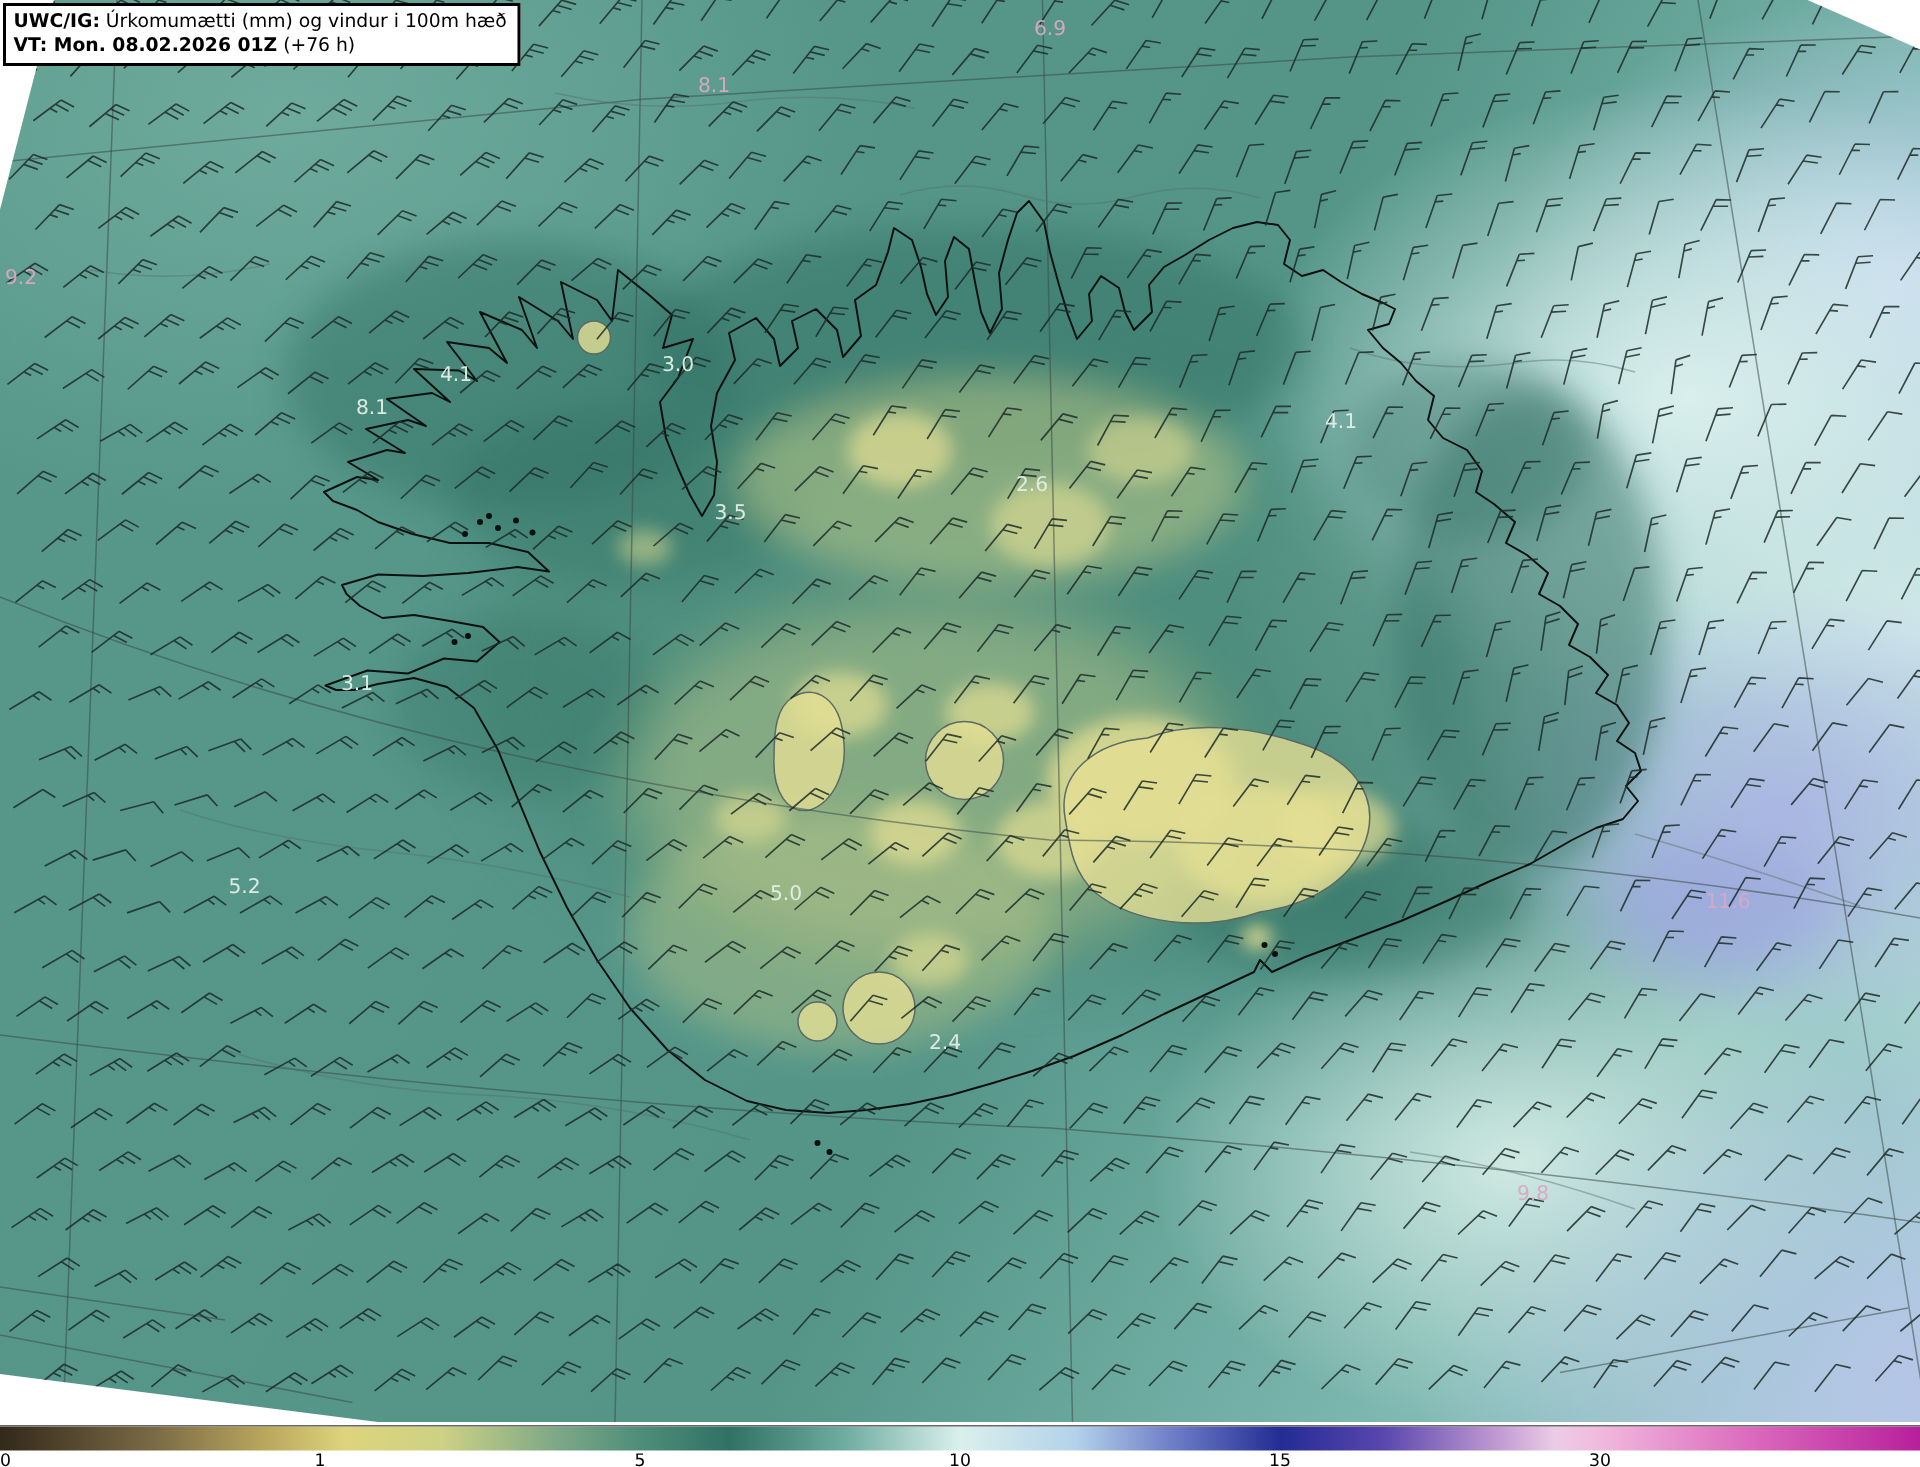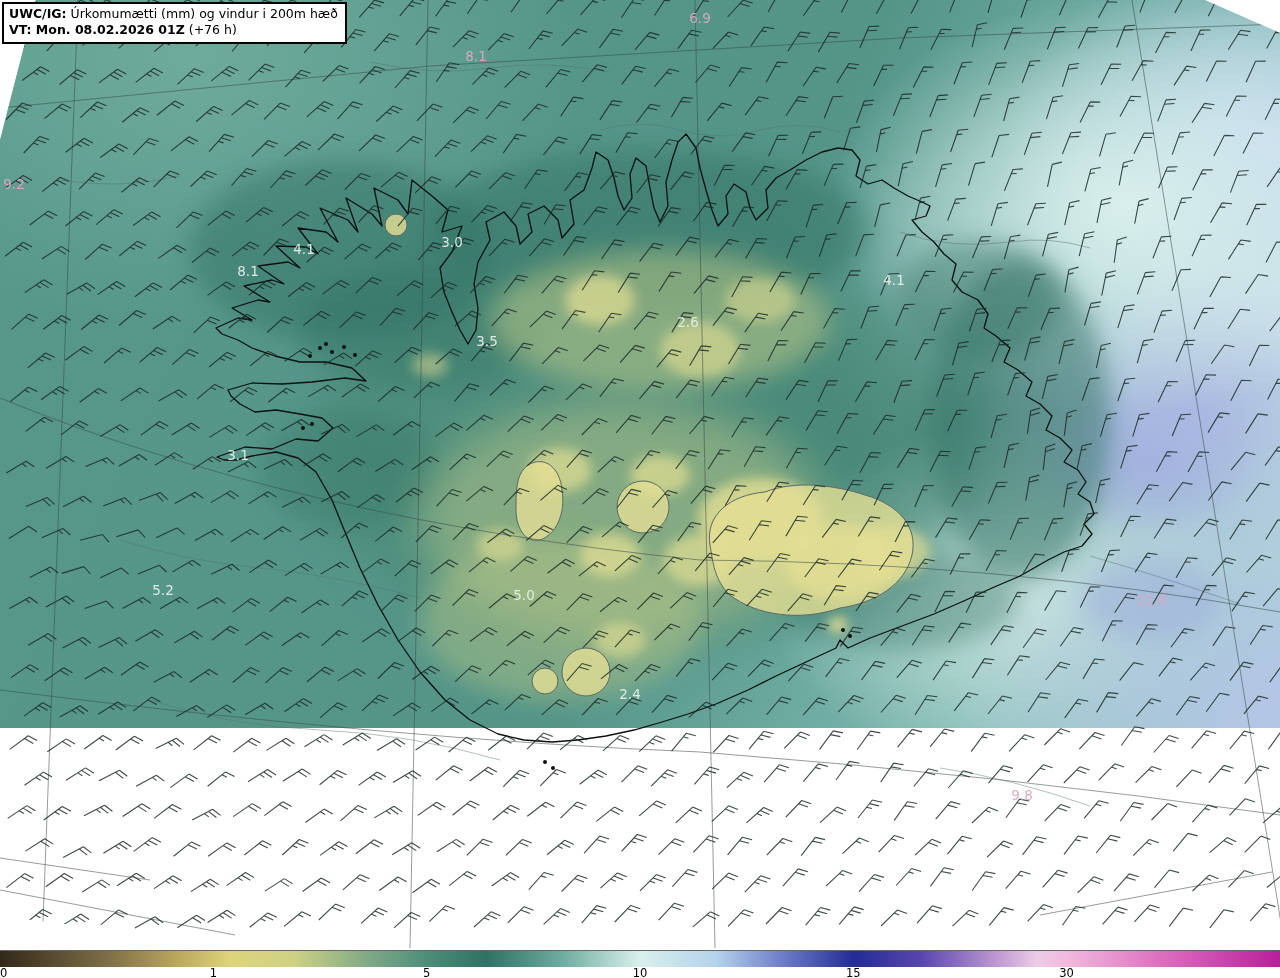--- a/index.html
+++ b/index.html
@@ -1,19 +1,19 @@
 <!DOCTYPE html>
 <html><head>
 <meta charset="utf-8">
 <style>
   html,body{margin:0;padding:0;background:#ffffff;}
   #stage{position:relative;width:1280px;height:978px;overflow:hidden;background:#ffffff;
          font-family:"DejaVu Sans",sans-serif;}
   
-  #map{position:absolute;left:0;top:0;width:1280px;height:728px;
+  #map{position:absolute;left:0;top:0;width:1280px;height:948px;
        clip-path:polygon(36px 0px,1205px 0px,1280px 33px,1280px 948px,252px 948px,0px 916px,0px 140px);}
   #map-bg{position:absolute;inset:0;}
   #map-svg{position:absolute;left:0;top:0;}
   
   #title-box{position:absolute;left:2px;top:2px;background:#ffffff;border:2px solid #000;
              padding:2px 7px 3px 5px;font-size:12.5px;line-height:1.3;color:#000;z-index:30;}
   #title-box .b{font-weight:bold;}
   
   #colorbar{position:absolute;left:0;top:948px;width:1280px;height:30px;background:#fff;}
   #cb-grad{position:absolute;left:0;top:2px;width:1280px;height:16px;border-top:1px solid #666;}
@@ -1062,21 +1062,21 @@
           <text x="163" y="595" fill="#e4efe7" font-size="13.5" font-family="DejaVu Sans, sans-serif" text-anchor="middle" opacity="0.95" class="lbl">5.2</text>
           <text x="524" y="600" fill="#e4efe7" font-size="13.5" font-family="DejaVu Sans, sans-serif" text-anchor="middle" opacity="0.95" class="lbl">5.0</text>
           <text x="630" y="699" fill="#e4efe7" font-size="13.5" font-family="DejaVu Sans, sans-serif" text-anchor="middle" opacity="0.95" class="lbl">2.4</text>
           <text x="1152" y="605" fill="#d9a9c2" font-size="13.5" font-family="DejaVu Sans, sans-serif" text-anchor="middle" opacity="0.95" class="lbl">11.6</text>
           <text x="1022" y="800" fill="#d9a9c2" font-size="13.5" font-family="DejaVu Sans, sans-serif" text-anchor="middle" opacity="0.95" class="lbl">9.8</text>
         </g>
     </svg>
   </div>
 
   <div id="title-box">
-    <div><span class="b">UWC/IG:</span><span> Úrkomumætti (mm) og vindur i 200m hæð</span></div>
+    <div><span class="b">UWC/IG:</span><span> Úrkomumætti (mm) og vindur i 100m hæð</span></div>
     <div><span class="b">VT: Mon. 08.02.2026 01Z</span><span> (+76 h)</span></div>
   </div>
 
   <div id="colorbar">
     <div id="cb-grad" style="background: linear-gradient(to right, rgb(51, 41, 26) 0%, rgb(122, 106, 69) 8%, rgb(187, 169, 94) 14%, rgb(221, 212, 124) 18%, rgb(205, 209, 132) 23%, rgb(125, 168, 135) 29%, rgb(78, 142, 121) 33.3%, rgb(47, 114, 100) 38%, rgb(111, 173, 160) 44%, rgb(217, 240, 236) 50%, rgb(180, 210, 234) 56%, rgb(111, 127, 200) 61%, rgb(35, 44, 148) 66.7%, rgb(89, 70, 174) 72%, rgb(192, 154, 210) 78%, rgb(236, 204, 230) 81%, rgb(241, 186, 221) 83.3%, rgb(220, 108, 190) 91%, rgb(184, 31, 155) 100%);"></div>
     <div id="cb-labels">
       <span style="left:0%">0</span>
       <span style="left:16.67%">1</span>
       <span style="left:33.33%">5</span>
       <span style="left:50%">10</span>

